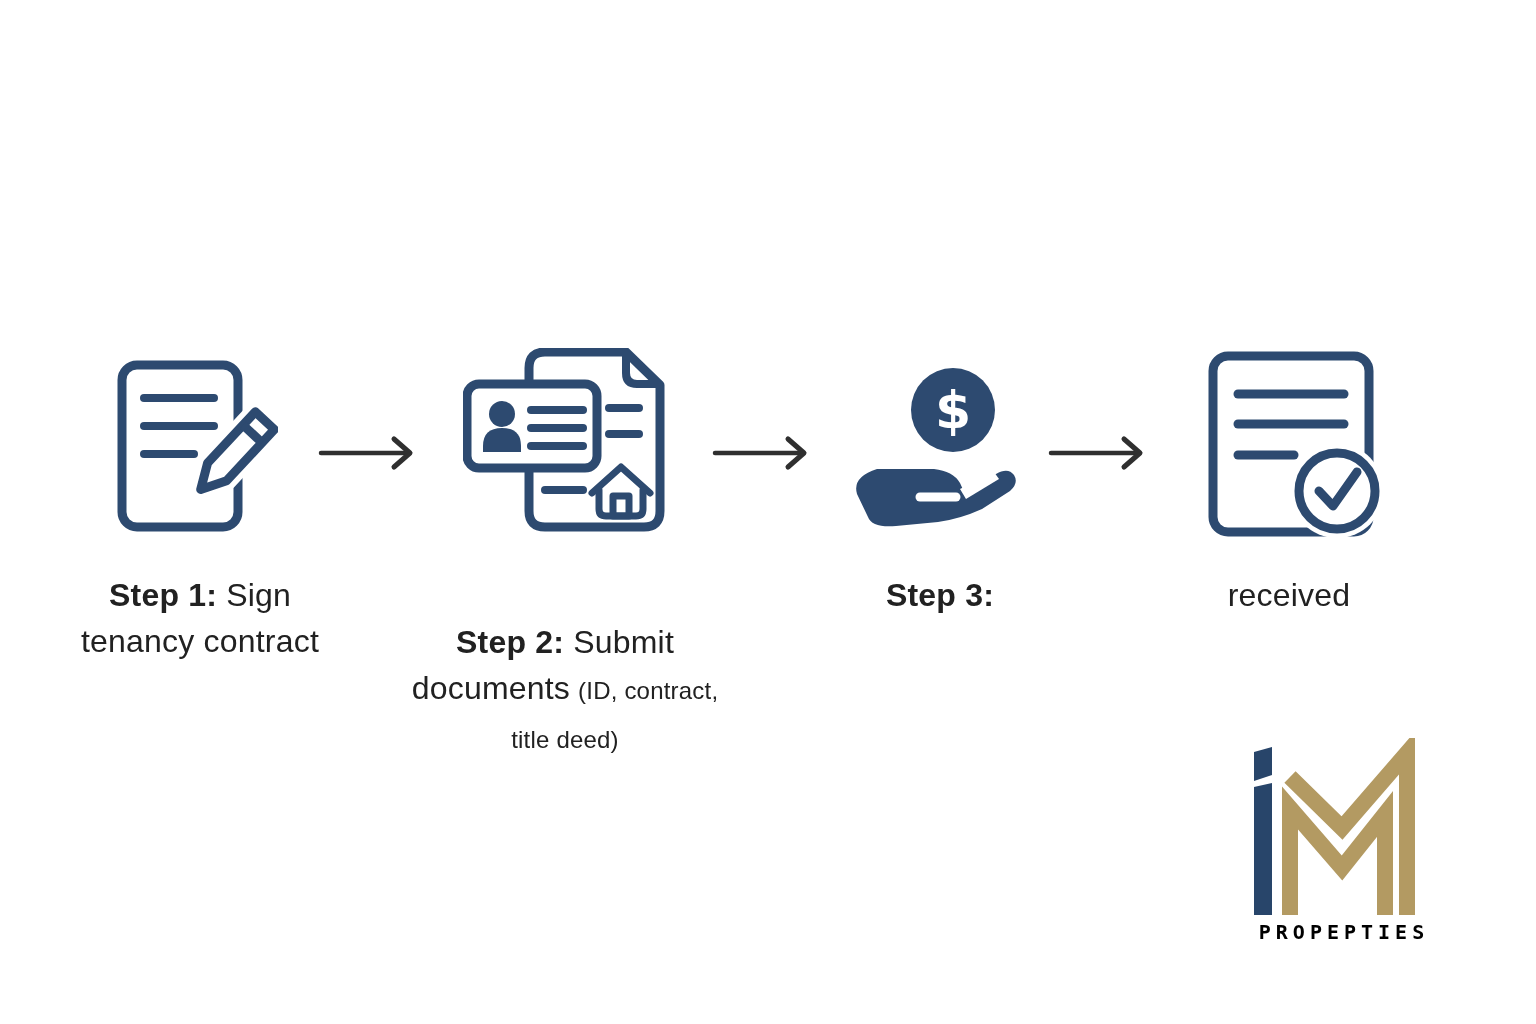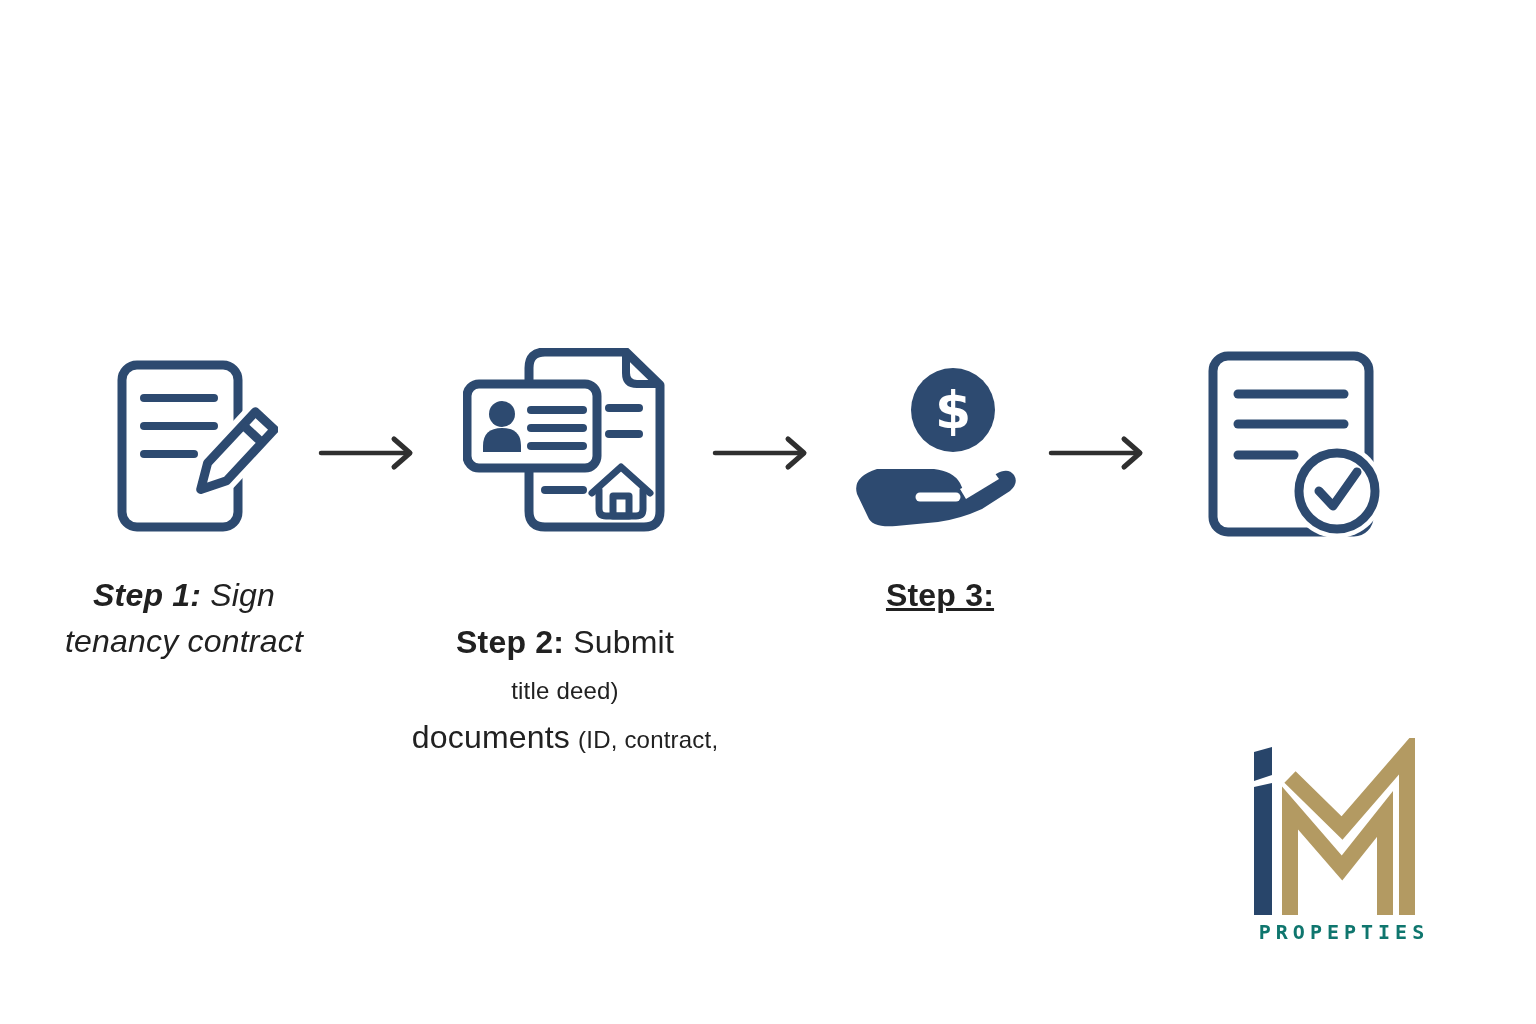--- a/index.html
+++ b/index.html
@@ -22,21 +22,21 @@
     position:absolute;text-align:center;color:var(--text);
     font-size:32px;line-height:46px;letter-spacing:0.2px;
   }
   .caption .b{font-weight:bold;}
   .caption .note{font-size:24px;}
   .caption .note.gap{margin-left:8px;}
   .logo{position:absolute;}
   .logo-mono{position:absolute;left:0;top:0;}
   .wordmark{
     position:absolute;left:-12px;top:182px;width:224px;text-align:center;
-    font-size:20px;font-weight:bold;letter-spacing:5px;color:#0f766e;
+    font-size:20px;font-weight:bold;letter-spacing:5px;color:#000000;
     font-family:"DejaVu Sans Mono","Liberation Mono",monospace;
   }
 </style>
 </head>
 <body>
 
 <div class="stage">
 
   <svg class="icon-svg" style="left:116px;top:358px;" width="162" height="182" viewBox="0 0 162 182">
     <rect x="6" y="7" width="116" height="162" rx="15" fill="none" stroke="currentColor" stroke-width="9"></rect>
@@ -103,36 +103,37 @@
     <g stroke="currentColor" stroke-width="9" stroke-linecap="round">
       <line x1="32" y1="44" x2="138" y2="44"></line>
       <line x1="32" y1="74" x2="138" y2="74"></line>
       <line x1="32" y1="105" x2="88" y2="105"></line>
     </g>
     <circle cx="131" cy="141" r="47" fill="#ffffff"></circle>
     <circle cx="131" cy="141" r="38" fill="#ffffff" stroke="currentColor" stroke-width="9"></circle>
     <path d="M113,141 L127,156 L151,122" fill="none" stroke="currentColor" stroke-width="9" stroke-linecap="round" stroke-linejoin="round"></path>
   </svg>
 
-  <div class="caption" style="left:24px;top:572px;width:320px;font-style:italic;">
+  <div class="caption" style="left:40px;top:572px;width:320px;">
     <div><span class="b">Step 1:</span><span> Sign</span></div>
     <div>tenancy contract</div>
   </div>
 
   <div class="caption" style="left:385px;top:572px;width:360px;margin-top:47px;">
     <div><span class="b">Step 2:</span><span> Submit</span></div>
+    <div><span>documents</span><span class="note gap">(ID, contract,</span></div>
     <div><span class="note">title deed)</span></div>
-    <div><span>documents</span><span class="note gap">(ID, contract,</span></div>
   </div>
 
-  <div class="caption" style="left:810px;top:572px;width:260px;text-decoration:underline;">
+  <div class="caption" style="left:810px;top:572px;width:260px;">
     <div><span class="b">Step 3:</span><span></span></div>
   </div>
 
   <div class="caption" style="left:1129px;top:572px;width:320px;">
+    <div>received</div>
   </div>
 
   <div class="logo" style="left:1244px;top:738px;width:200px;height:215px;">
     <svg class="logo-mono" width="200" height="185" viewBox="0 0 200 185">
       <g fill="var(--logo-navy)">
         <polygon points="10,14 28,9 28,37 10,43"></polygon>
         <polygon points="10,49 28,45 28,177 10,177"></polygon>
       </g>
       <g stroke="var(--logo-gold)" stroke-width="16" fill="none" stroke-linejoin="miter">
         <path d="M46,39 L98,90 L163,15 L163,177"></path>

